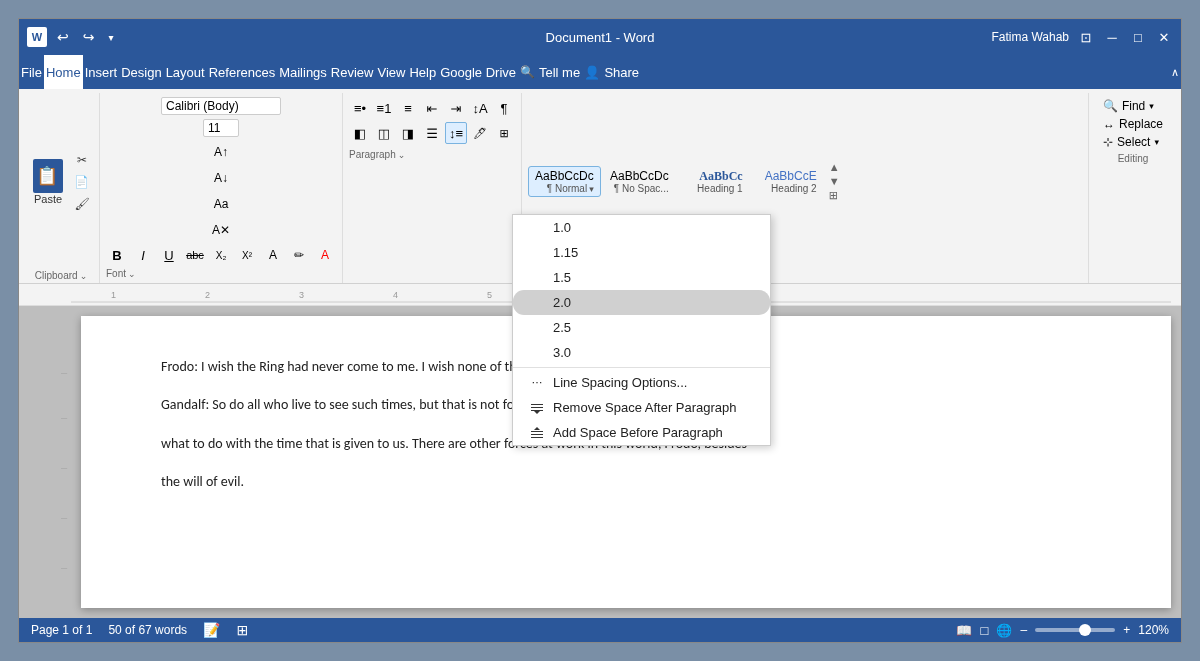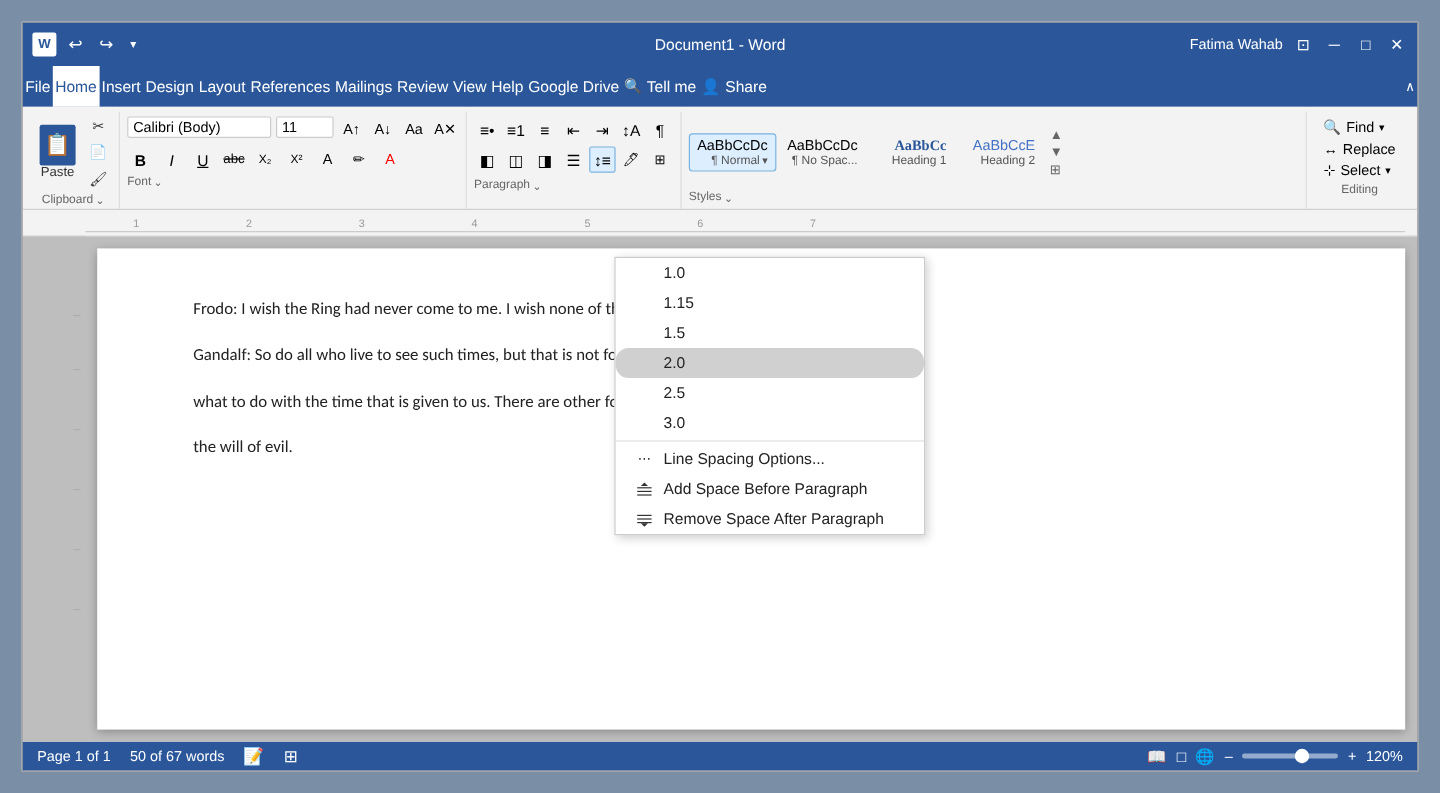--- a/index.html
+++ b/index.html
@@ -114,23 +114,24 @@
     
     .font-group {
       display: flex;
       flex-direction: column;
       border-right: 1px solid #ddd;
       padding: 4px 6px;
       min-width: 200px;
     }
     .font-row1 {
       display: flex;
-      align-items: flex-start;
+      align-items: center;
       gap: 4px;
       margin-bottom: 3px;
+      flex-direction: column;
     }
     .font-row2 {
       display: flex;
       align-items: center;
       gap: 4px;
     }
     .font-select {
       border: 1px solid #ccc;
       background: #fff;
       font-size: 12px;
@@ -138,21 +139,21 @@
       border-radius: 2px;
       width: 120px;
       cursor: pointer;
     }
     .font-size-select {
       border: 1px solid #ccc;
       background: #fff;
       font-size: 12px;
       padding: 1px 4px;
       border-radius: 2px;
-      width: 48px;
+      width: 36px;
       cursor: pointer;
     }
     .icon-btn {
       width: 22px; height: 22px;
       display: flex; align-items: center; justify-content: center;
       cursor: pointer; border-radius: 2px; font-size: 13px;
     }
     .bold { font-weight: bold; font-size: 13px; }
     .italic { font-style: italic; font-size: 13px; }
     .underline { text-decoration: underline; font-size: 13px; }
@@ -572,38 +573,38 @@
       <span>3.0</span>
     </div>
     <div class="dropdown-divider"></div>
     <div class="dropdown-item">
       <span class="item-icon" style="font-size:11px;">⋯</span>
       <span>Line Spacing Options...</span>
     </div>
     <div class="dropdown-item">
       <span class="item-icon">
         <svg width="14" height="14" viewBox="0 0 14 14" fill="none">
+          <rect x="1" y="3" width="12" height="1" fill="#333"></rect>
+          <rect x="1" y="6" width="12" height="1" fill="#333"></rect>
+          <rect x="1" y="9" width="12" height="1" fill="#333"></rect>
+          <polygon points="7,13 4,10 10,10" fill="#333"></polygon>
+        </svg>
+      </span>
+      <span>Remove Space After Paragraph</span>
+    </div>
+    <div class="dropdown-item">
+      <span class="item-icon">
+        <svg width="14" height="14" viewBox="0 0 14 14" fill="none">
           <rect x="1" y="5" width="12" height="1" fill="#333"></rect>
           <rect x="1" y="8" width="12" height="1" fill="#333"></rect>
           <rect x="1" y="11" width="12" height="1" fill="#333"></rect>
           <polygon points="7,1 4,4 10,4" fill="#333"></polygon>
         </svg>
       </span>
       <span>Add Space Before Paragraph</span>
-    </div>
-    <div class="dropdown-item">
-      <span class="item-icon">
-        <svg width="14" height="14" viewBox="0 0 14 14" fill="none">
-          <rect x="1" y="3" width="12" height="1" fill="#333"></rect>
-          <rect x="1" y="6" width="12" height="1" fill="#333"></rect>
-          <rect x="1" y="9" width="12" height="1" fill="#333"></rect>
-          <polygon points="7,13 4,10 10,10" fill="#333"></polygon>
-        </svg>
-      </span>
-      <span>Remove Space After Paragraph</span>
     </div>
   </div>
 
   <div class="statusbar">
     <div class="statusbar-left">
       <span>Page 1 of 1</span>
       <span>50 of 67 words</span>
       <span style="font-size:14px;">📝</span>
       <span style="font-size:14px;">⊞</span>
     </div>

